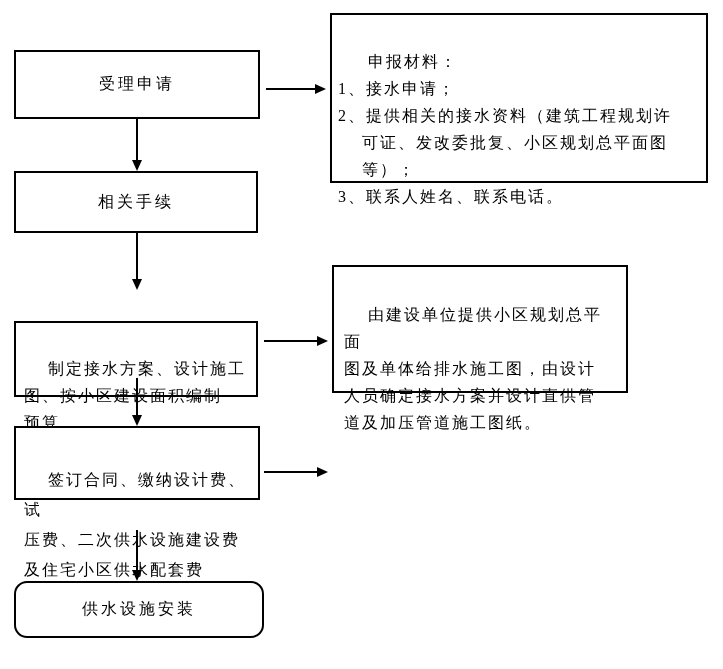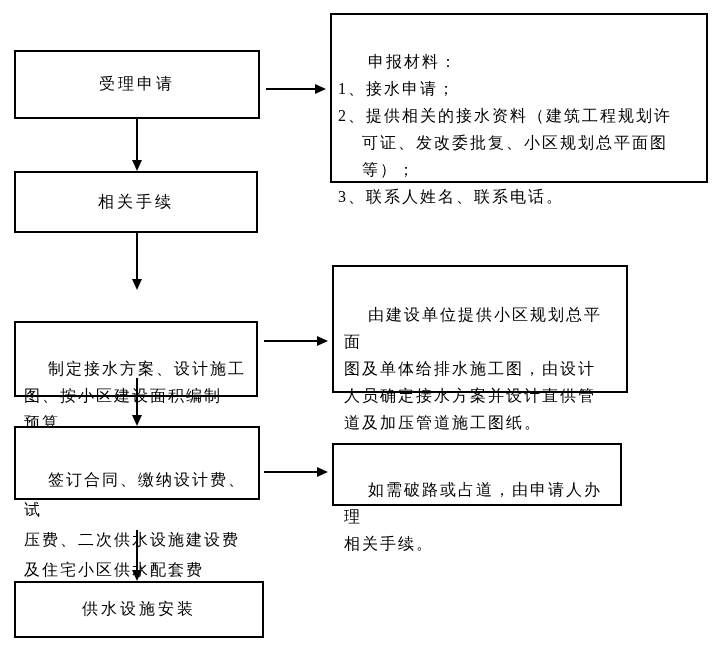--- a/index.html
+++ b/index.html
@@ -100,44 +100,40 @@
 图、按小区建设面积编制
 预算</span>
   </div>
 
   <div class="box multiline" style="left:14px; top:426px; width:246px; height:74px; line-height:30px; padding-top:7px;">
     <span>签订合同、缴纳设计费、试
 压费、二次供水设施建设费
 及住宅小区供水配套费</span>
   </div>
 
-  <div class="box center" style="left:14px; top:581px; width:250px; height:57px;">
+  <div class="box center" style="left:14px; top:581px; width:250px; height:57px;border-radius:13px;">
     <span>供水设施安装</span>
   </div>
 
   <div class="box multiline" style="left:330px; top:13px; width:378px; height:170px; line-height:27px; padding:6px 6px;">
     <span> 申报材料：
 1、接水申请；
 2、提供相关的接水资料（建筑工程规划许
 　 可证、发改委批复、小区规划总平面图
 　 等）；
 3、联系人姓名、联系电话。</span>
   </div>
 
   <div class="box multiline" style="left:332px; top:265px; width:296px; height:128px; line-height:27px; padding:7px 10px;font-family:Liberation Serif, serif;">
     <span>由建设单位提供小区规划总平面
 图及单体给排水施工图，由设计
 人员确定接水方案并设计直供管
 道及加压管道施工图纸。</span>
   </div>
 
-  <div class="box multiline" style="left:332px; top:443px; width:290px; height:63px; line-height:27px; padding:4px 10px;">
-    <span>如需破路或占道，由申请人办理
-相关手续。</span>
-  </div>
 
   <div class="varrow" style="left:132px; top:119px; height:52px;">
     <div class="line"></div>
     <div class="head"></div>
   </div>
 
   <div class="varrow" style="left:132px; top:233px; height:57px;">
     <div class="line"></div>
     <div class="head"></div>
   </div>

